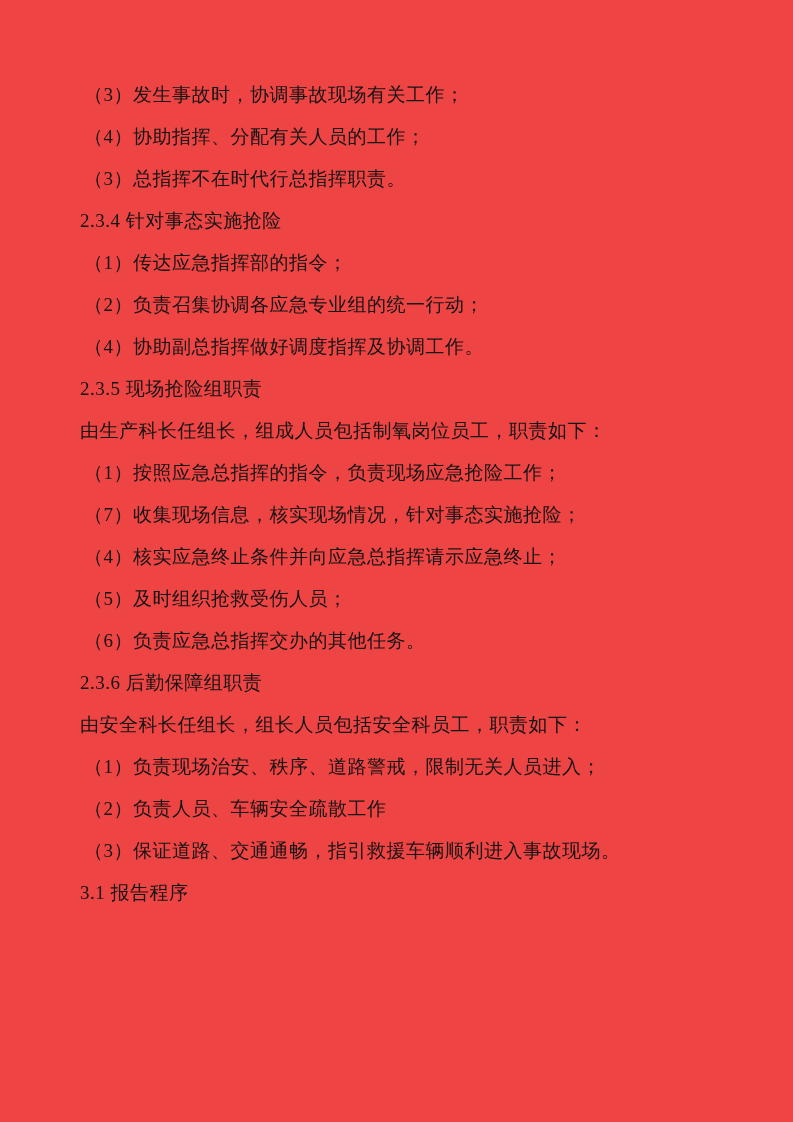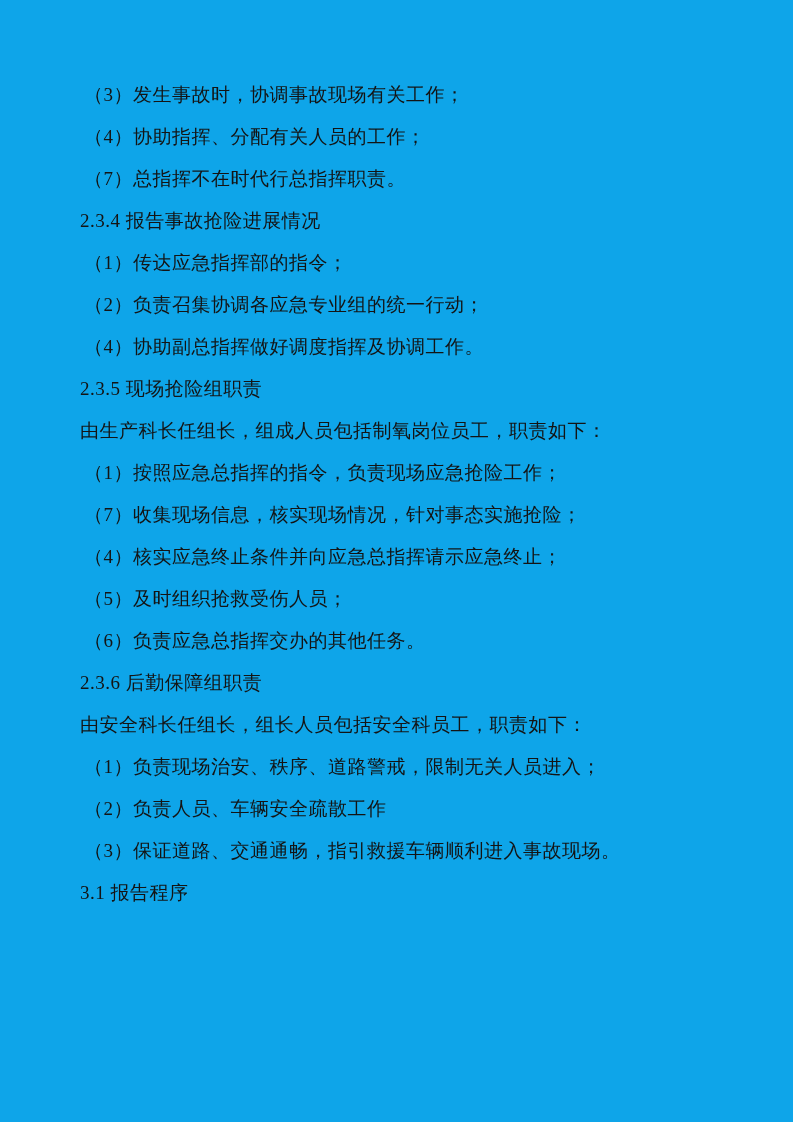--- a/index.html
+++ b/index.html
@@ -4,21 +4,21 @@
 <style>
   html, body {
     margin: 0;
     padding: 0;
     background: #ffffff;
   }
   .page {
     position: relative;
     width: 793px;
     height: 1122px;
-    background: #0ea5e9;
+    background: #ef4444;
     overflow: hidden;
   }
   .content {
     position: absolute;
     top: 85px;
     left: 80px;
     right: 40px;
     font-family: "Liberation Serif", "DejaVu Serif", serif;
     font-size: 19px;
     color: #141414;
@@ -40,22 +40,22 @@
     font-family: Liberation Serif, serif;
   }
 </style>
 </head>
 <body>
 
 <div class="page">
   <div class="content" id="doc-body">
       <p class="line item">（3）发生事故时，协调事故现场有关工作；</p>
       <p class="line item">（4）协助指挥、分配有关人员的工作；</p>
-      <p class="line item">（7）总指挥不在时代行总指挥职责。</p>
-      <p class="line heading">2.3.4 报告事故抢险进展情况</p>
+      <p class="line item">（3）总指挥不在时代行总指挥职责。</p>
+      <p class="line heading">2.3.4 针对事态实施抢险</p>
       <p class="line item">（1）传达应急指挥部的指令；</p>
       <p class="line item">（2）负责召集协调各应急专业组的统一行动；</p>
       <p class="line item">（4）协助副总指挥做好调度指挥及协调工作。</p>
       <p class="line heading">2.3.5 现场抢险组职责</p>
       <p class="line paragraph">由生产科长任组长，组成人员包括制氧岗位员工，职责如下：</p>
       <p class="line item">（1）按照应急总指挥的指令，负责现场应急抢险工作；</p>
       <p class="line item">（7）收集现场信息，核实现场情况，针对事态实施抢险；</p>
       <p class="line item">（4）核实应急终止条件并向应急总指挥请示应急终止；</p>
       <p class="line item">（5）及时组织抢救受伤人员；</p>
       <p class="line item">（6）负责应急总指挥交办的其他任务。</p>

